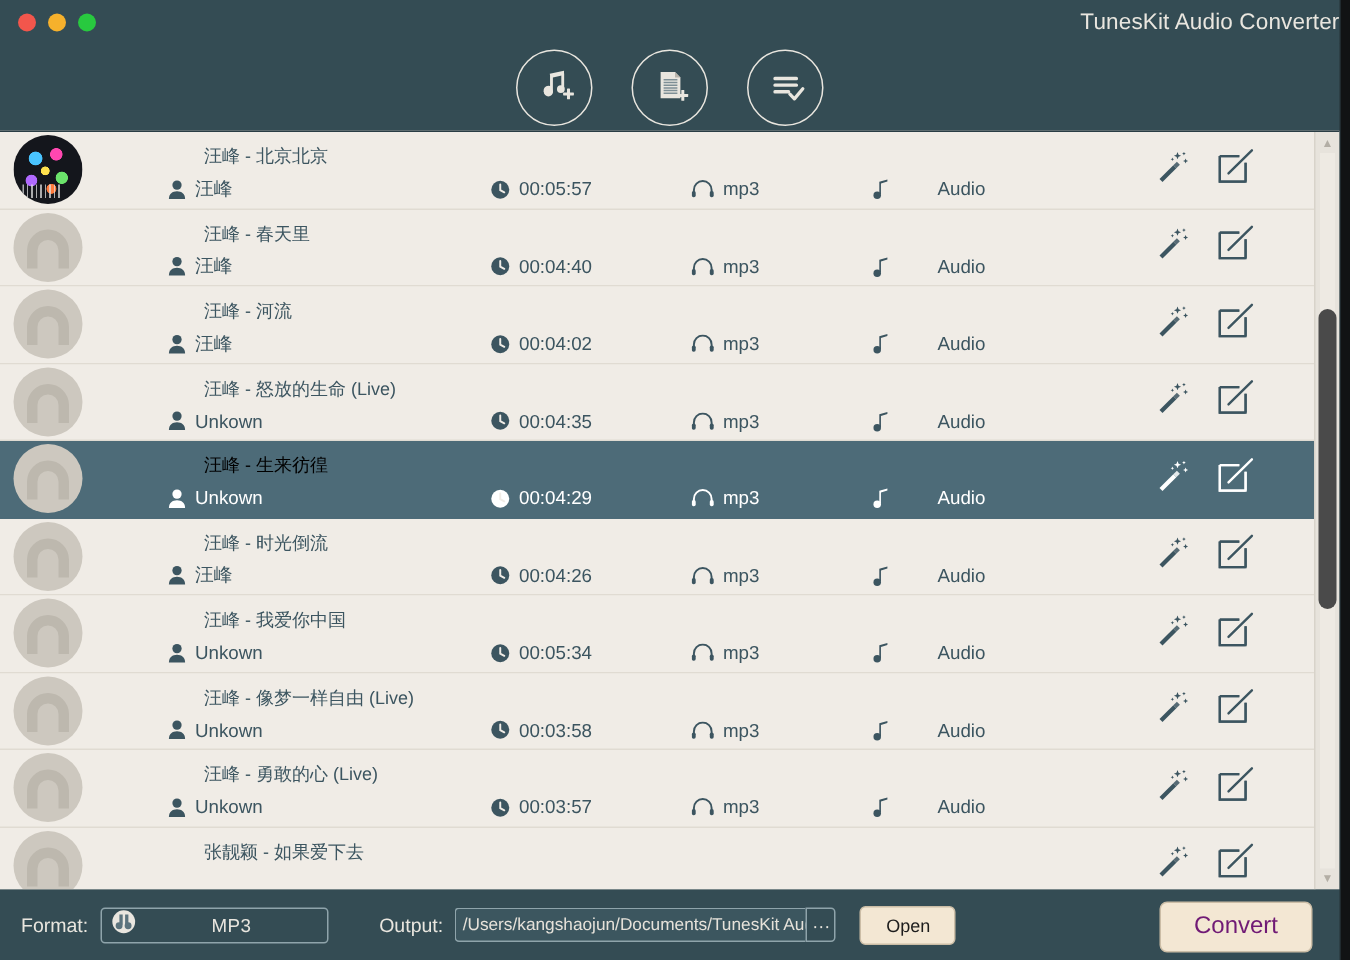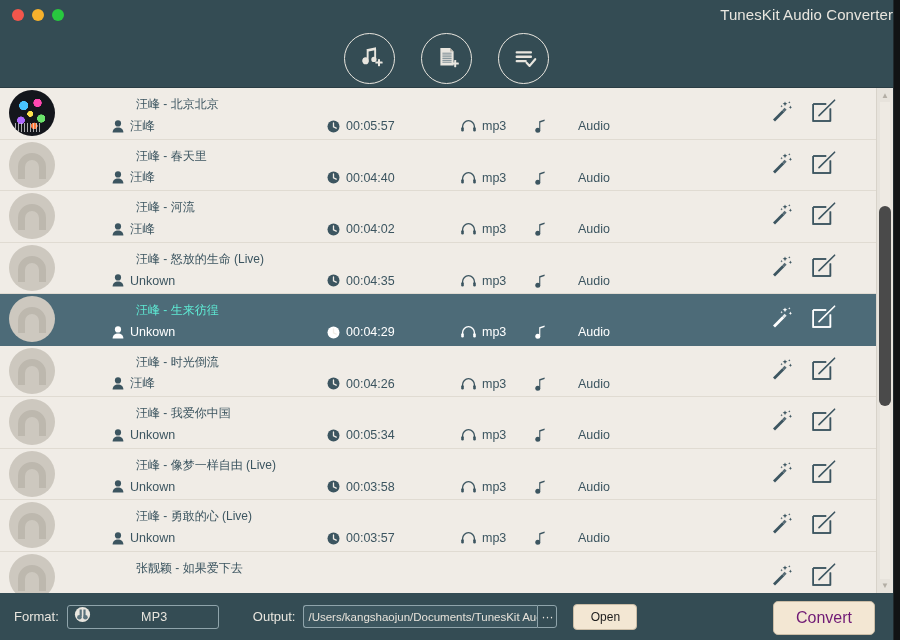--- a/index.html
+++ b/index.html
@@ -90,31 +90,31 @@
   .thumb.art::after{
     content:"";position:absolute;left:6px;bottom:4px;width:26px;height:9px;
     background:repeating-linear-gradient(90deg,#ddd 0 1px,transparent 1px 3px);
     opacity:.75;
   }
   .rowbody{flex:1 1 auto;position:relative;height:100%;}
   .title-line{
     position:absolute;left:57px;top:8px;
     font-size:12px;color:#3c5560;white-space:nowrap;margin-left:24px;
   }
-  .row.selected .title-line{color:#5eead4;}
+  .row.selected .title-line{color:#000000;}
   .meta{
     position:absolute;top:30px;height:16px;
     display:flex;align-items:center;gap:6px;
     font-size:12.5px;color:#3c5560;
   }
   .row.selected .meta{color:#ffffff;}
   .meta.artist{left:57px;}
   .meta.duration{left:272px;}
   .meta.format{left:406px;}
-  .meta.kind{left:480px;gap:32px;}
+  .meta.kind{left:527px;gap:32px;}
   .meta svg{display:block;}
   .actions{
     position:absolute;right:0;top:0;height:100%;width:110px;
     display:flex;align-items:center;gap:12px;justify-content:flex-start;
   }
   .act{width:30px;height:30px;display:flex;align-items:center;justify-content:center;cursor:pointer;}
   
   #scrollbar{
     position:absolute;right:0;top:0;width:16px;height:100%;
     background:#e7e3dc;border-left:1px solid #d8d3ca;

